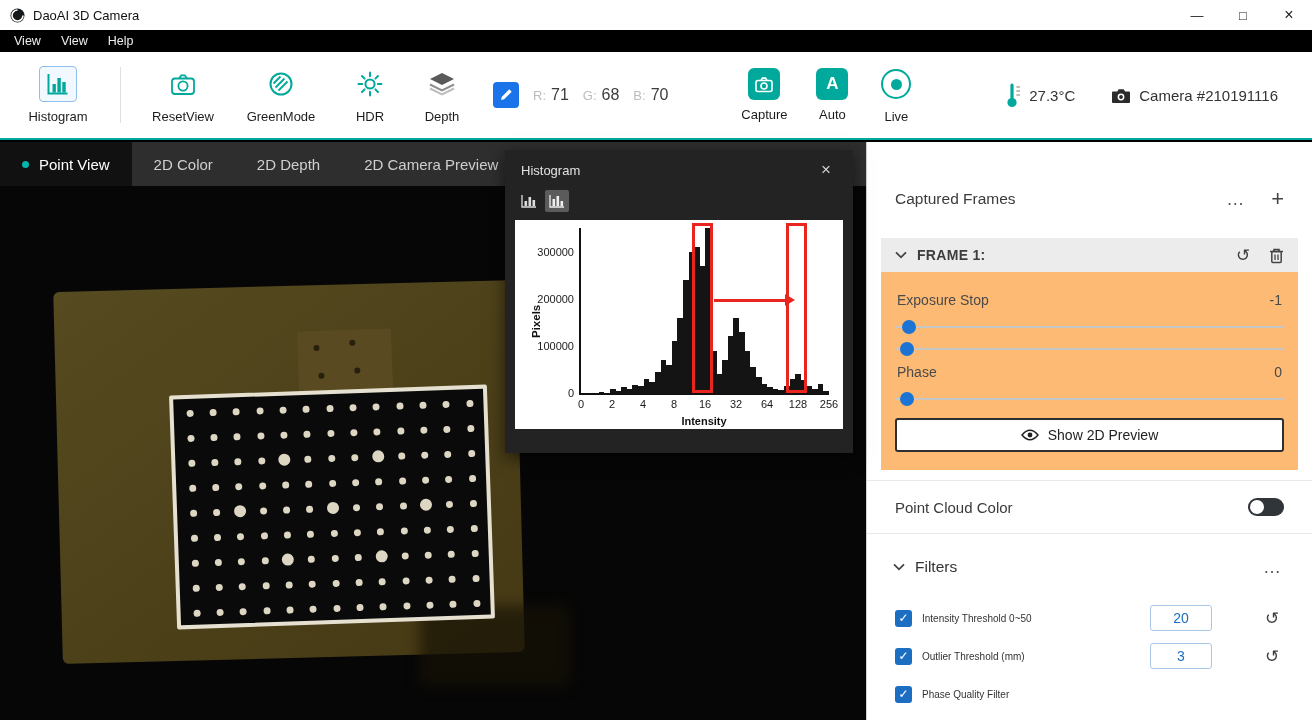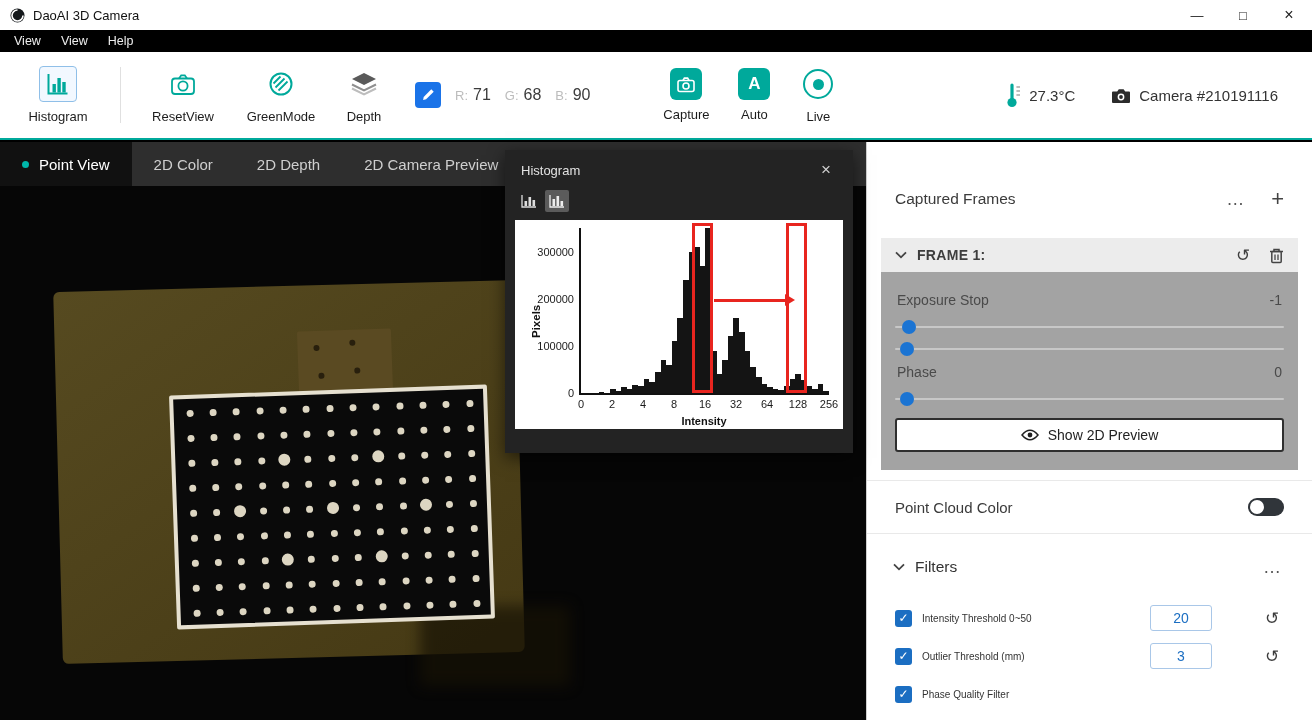--- a/index.html
+++ b/index.html
@@ -69,21 +69,21 @@
   .anno-arrow { position:absolute; height:3px; background:#E8251F; }
   .anno-arrow:after { content:""; position:absolute; right:-9px; top:-5px; border-left:10px solid #E8251F; border-top:6.5px solid transparent; border-bottom:6.5px solid transparent; }
 
   
   .sidebar { width:446px; height:100%; background:#fff; border-left:1px solid #cfcfcf; position:relative; overflow:hidden; }
   .cap-header { display:flex; align-items:center; margin:44px 28px 26px 28px; }
   .cap-title { flex:1; font-size:15.5px; color:#3b3b3b; }
   .more-icon { font-size:18px; color:#555; margin-right:26px; letter-spacing:1px; }
   .add-icon { font-size:22px; color:#444; font-weight:400; }
 
-  .frame-card { margin:0 14px; background:#a3a3a3; }
+  .frame-card { margin:0 14px; background:#fdba74; }
   .frame-header { height:34px; background:#ececec; display:flex; align-items:center; padding:0 14px; }
   .frame-title { font-size:14px; font-weight:bold; color:#3d3d3d; margin-left:10px; letter-spacing:.3px; }
   .frame-dot { width:7px; height:7px; border-radius:50%; background:#b5b5b5; margin-left:10px; flex:1; flex-grow:0; }
   .fspacer { flex:1; }
   .reset-glyph { font-size:17px; color:#3d3d3d; width:24px; text-align:center; }
   .frame-body { padding:12px 14px 18px; }
   .slider-label-row { display:flex; justify-content:space-between; font-size:14px; color:#4a4a4a; margin:8px 2px 12px; }
   .slider { position:relative; height:14px; margin-bottom:8px; }
   .track { position:absolute; top:6px; left:0; right:0; height:2px; background:#c7c7c7; border-radius:1px; }
   .handle { position:absolute; top:0; width:14px; height:14px; border-radius:50%; background:#1B74D3; }
@@ -150,20 +150,38 @@
   </div>
   <div class="tool" style="width:100px;">
     <div class="icon-wrap">
       <svg width="28" height="28" viewBox="0 0 28 28">
           <circle cx="14" cy="14" r="10.5" stroke="#00A99B" stroke-width="2" fill="none"></circle>
           <path d="M8.5 17.5 L17.5 8.5 M11.5 20.5 L20.5 11.5 M6.5 13.5 L13.5 6.5" stroke="#00A99B" stroke-width="1.8" fill="none"></path>
         </svg>
     </div>
     <span class="tlabel">GreenMode</span>
   </div>
+  <div class="tool" style="width:78px;">
+    <div class="icon-wrap">
+      <svg width="28" height="28" viewBox="0 0 28 28">
+          <circle cx="14" cy="14" r="4.6" stroke="#00A99B" stroke-width="2" fill="none"></circle>
+          <g stroke="#00A99B" stroke-width="2" stroke-linecap="round">
+            <line x1="14" y1="2.5" x2="14" y2="6.2"></line>
+            <line x1="14" y1="21.8" x2="14" y2="25.5"></line>
+            <line x1="2.5" y1="14" x2="6.2" y2="14"></line>
+            <line x1="21.8" y1="14" x2="25.5" y2="14"></line>
+            <line x1="6" y1="6" x2="8.6" y2="8.6"></line>
+            <line x1="19.4" y1="19.4" x2="22" y2="22"></line>
+            <line x1="22" y1="6" x2="19.4" y2="8.6"></line>
+            <line x1="6" y1="22" x2="8.6" y2="19.4"></line>
+          </g>
+        </svg>
+    </div>
+    <span class="tlabel">HDR</span>
+  </div>
   <div class="tool" style="width:66px;">
     <div class="icon-wrap">
       <svg width="28" height="26" viewBox="0 0 28 26">
           <path d="M14 2 L26 8 L14 14 L2 8 Z" fill="#5a5a5a"></path>
           <path d="M2 13.5 L14 19.5 L26 13.5" stroke="#8f8f8f" stroke-width="2" fill="none"></path>
           <path d="M2 17.5 L14 23.5 L26 17.5" stroke="#bdbdbd" stroke-width="2" fill="none"></path>
         </svg>
     </div>
     <span class="tlabel">Depth</span>
   </div>
@@ -172,21 +190,21 @@
     <div class="picker-box">
       <svg width="14" height="14" viewBox="0 0 14 14">
           <path d="M10.3 1.3 l2.4 2.4 -7.6 7.6 -3 .7 .6 -3.1 z" fill="#fff"></path>
         </svg>
     </div>
     <span class="rgb-label">R:</span>
     <span class="rgb-val">71</span>
     <span class="rgb-label">G:</span>
     <span class="rgb-val">68</span>
     <span class="rgb-label">B:</span>
-    <span class="rgb-val">90</span>
+    <span class="rgb-val">70</span>
   </div>
 
   <div class="tool" style="width:76px; margin-left:58px;">
     <div class="cap-box">
       <svg width="18" height="17" viewBox="0 0 18 17">
           <rect x="1" y="4.5" width="16" height="11" rx="2" stroke="#fff" stroke-width="1.6" fill="none"></rect>
           <path d="M6 4.5 l1.4-2.4 h3.2 L12 4.5" stroke="#fff" stroke-width="1.6" fill="none"></path>
           <circle cx="9" cy="10" r="3" stroke="#fff" stroke-width="1.6" fill="none"></circle>
         </svg>
     </div>

